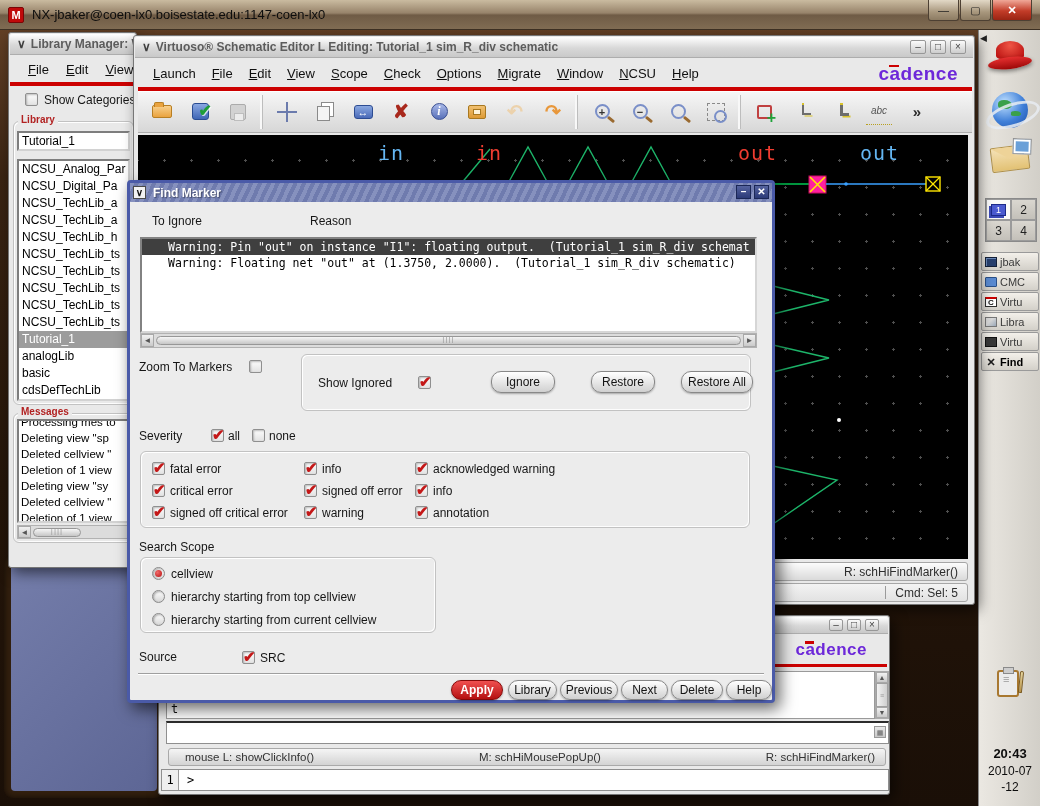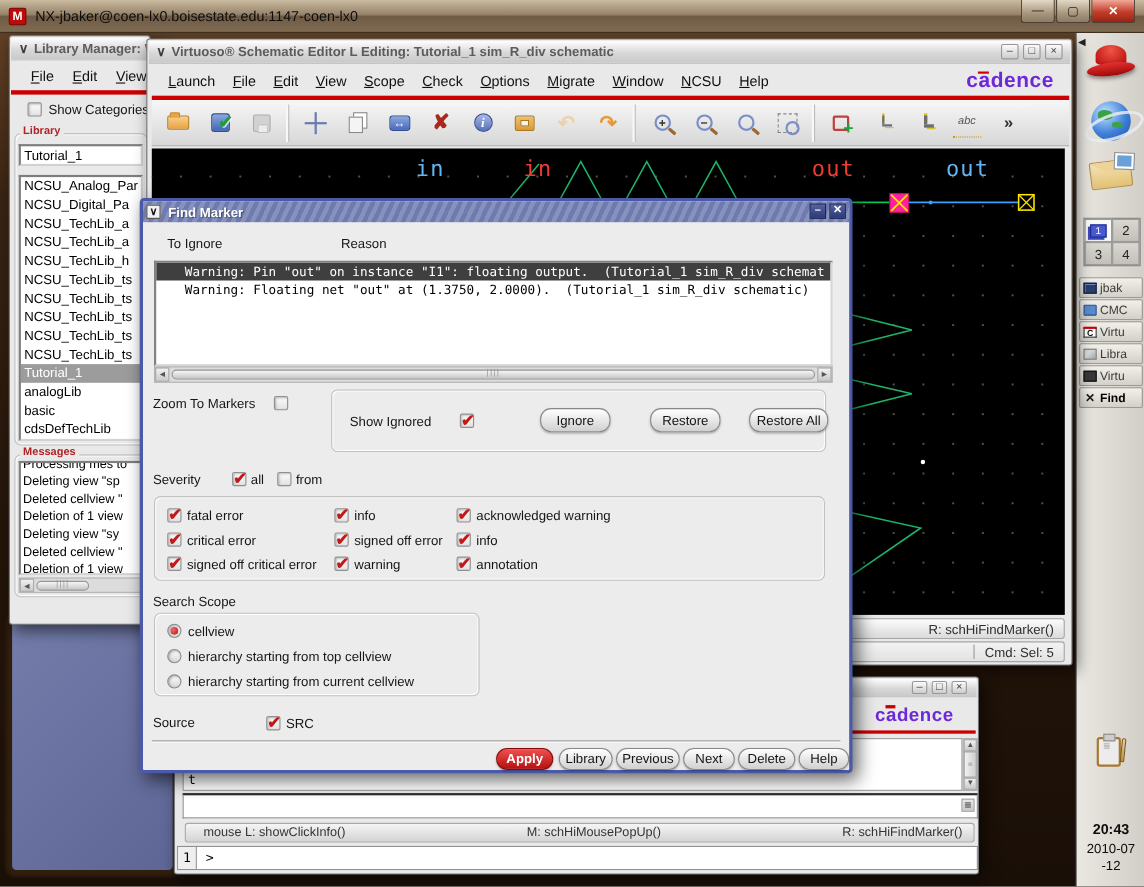--- a/index.html
+++ b/index.html
@@ -422,21 +422,21 @@
   <div class="gbox" style="left:171px;top:171px;width:450px;height:57px"></div>
   <div class="lbl" style="left:188px;top:193px">Show Ignored</div>
   <div class="cb on" style="left:288px;top:193px"></div>
   <div class="btn" style="left:361px;top:188px;width:64px;height:22px">Ignore</div>
   <div class="btn" style="left:461px;top:188px;width:64px;height:22px">Restore</div>
   <div class="btn" style="left:551px;top:188px;width:72px;height:22px">Restore All</div>
   <div class="lbl" style="left:9px;top:246px">Severity</div>
   <div class="cb on" style="left:81px;top:246px"></div>
   <div class="lbl" style="left:98px;top:246px">all</div>
   <div class="cb" style="left:122px;top:246px"></div>
-  <div class="lbl" style="left:139px;top:246px">from</div>
+  <div class="lbl" style="left:139px;top:246px">none</div>
   <div class="gbox" style="left:10px;top:268px;width:610px;height:77px"></div>
   <div class="cb on" style="left:22px;top:279px"></div>
   <div class="lbl" style="left:40px;top:279px">fatal error</div>
   <div class="cb on" style="left:22px;top:301px"></div>
   <div class="lbl" style="left:40px;top:301px">critical error</div>
   <div class="cb on" style="left:22px;top:323px"></div>
   <div class="lbl" style="left:40px;top:323px">signed off critical error</div>
   <div class="cb on" style="left:174px;top:279px"></div>
   <div class="lbl" style="left:192px;top:279px">info</div>
   <div class="cb on" style="left:174px;top:301px"></div>

